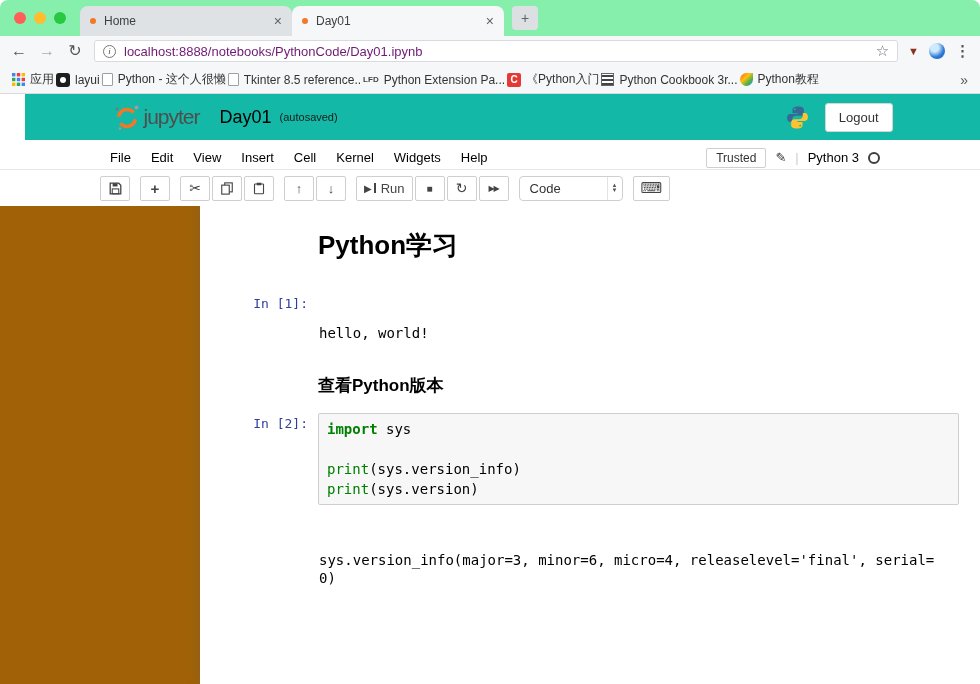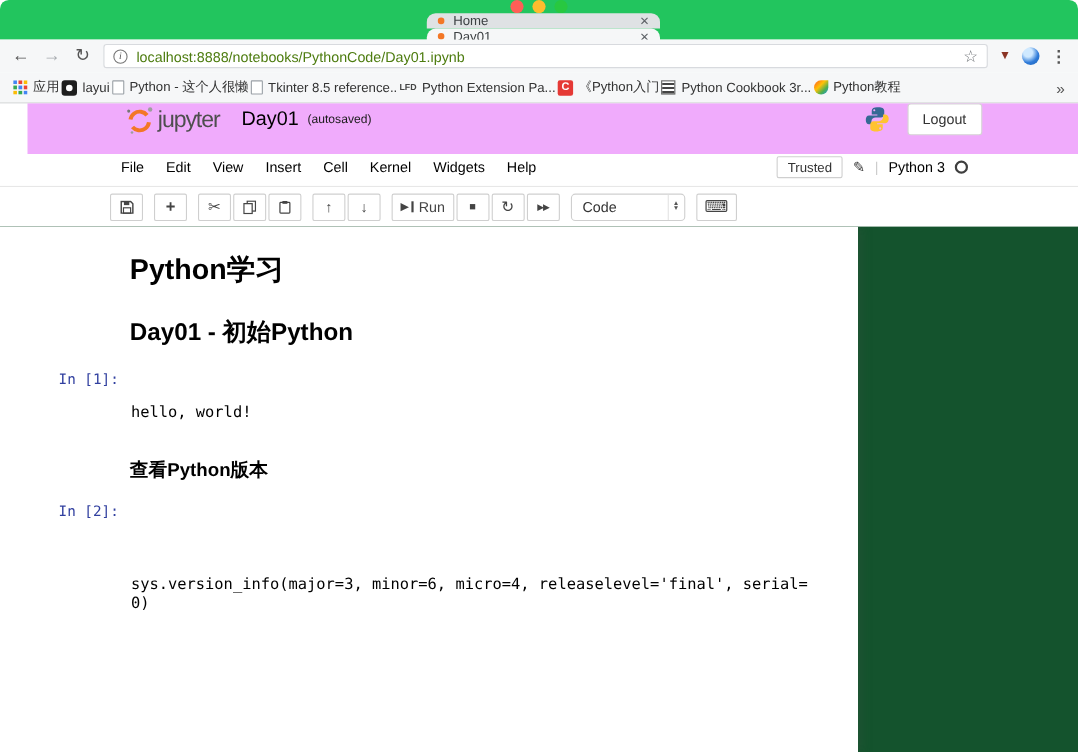--- a/index.html
+++ b/index.html
@@ -1,70 +1,70 @@
 <!DOCTYPE html>
 <html><head>
 <meta charset="utf-8">
 <style>
   * { box-sizing: border-box; margin: 0; padding: 0; }
   html, body { width: 980px; height: 684px; }
   body { font-family: "Liberation Sans", sans-serif; background: #fff; overflow: hidden; }
   .window { width: 980px; height: 684px; border-radius: 8px 8px 0 0; overflow: hidden; display: flex; flex-direction: column; }
 
   
-  .tabstrip { height: 36px; background: #22c55e; display: flex; align-items: center; padding-left: 8px; flex-shrink: 0; flex-direction: column; }
+  .tabstrip { height: 36px; background: #86efac; display: flex; align-items: flex-end; padding-left: 8px; flex-shrink: 0; }
   .traffic { display: flex; gap: 8px; align-items: center; align-self: center; margin: 0 14px 0 6px; }
   .light { width: 12px; height: 12px; border-radius: 50%; display: inline-block; }
   .light.red { background: #ff5f57; }
   .light.yellow { background: #febc2e; }
   .light.green { background: #28c840; }
   .tab { width: 212px; height: 30px; border-radius: 8px 8px 0 0; display: flex; align-items: center; padding: 0 10px; gap: 8px; font-size: 12px; color: #3c4043; }
   .tab.inactive { background: #dfe2e4; }
   .tab.active { background: #f6f7f8; }
   .tab-title { flex: 1; white-space: nowrap; overflow: hidden; }
   .tab-close { color: #5f6368; font-size: 14px; line-height: 1; }
   .favicon { width: 6px; height: 6px; border: 3px solid #f37726; border-radius: 50%; flex-shrink: 0; }
   .newtab { width: 26px; height: 24px; margin-left: 8px; align-self: center; background: #dde0e3; border-radius: 4px; display: flex; align-items: center; justify-content: center; color: #5f6368; font-size: 14px; }
 
   
   .addrbar { height: 30px; background: #f6f7f8; display: flex; align-items: center; padding: 0 10px; gap: 10px; flex-shrink: 0; }
   .nav-ico { font-size: 16px; color: #555; width: 18px; text-align: center; line-height: 1; }
   .nav-ico.disabled { color: #a9adb1; }
   .urlbox { flex: 1; height: 22px; background: #fff; border: 1px solid #d8dade; border-radius: 3px; display: flex; align-items: center; padding: 0 8px; gap: 8px; }
   .info-ico { width: 13px; height: 13px; border-radius: 50%; border: 1px solid #777; color: #555; font-size: 9px; font-style: italic; font-family: "Liberation Serif", serif; display: flex; align-items: center; justify-content: center; flex-shrink: 0; }
-  .url { flex: 1; font-size: 13px; color: #4d7c0f; white-space: nowrap; overflow: hidden; }
+  .url { flex: 1; font-size: 13px; color: #701a75; white-space: nowrap; overflow: hidden; }
   .star { color: #6b6f73; font-size: 15px; }
   .ext-triangle { color: #8a3324; font-size: 11px; }
   .globe { width: 16px; height: 16px; border-radius: 50%; background: radial-gradient(circle at 35% 30%, #cfe9ff 0 4px, #2f7bd9 60%, #1b5fae); }
   .dots { color: #555; font-size: 15px; font-weight: bold; }
 
   
   .bmbar { height: 28px; background: #f6f7f8; border-bottom: 1px solid #d9dadb; display: flex; align-items: center; padding: 0 12px; gap: 2px; font-size: 12px; color: #333; flex-shrink: 0; }
   .bm { display: flex; align-items: center; gap: 5px; white-space: nowrap; }
   .ico-layui { width: 14px; height: 14px; background: #1e1e1e; border-radius: 3px; position: relative; }
   .ico-layui::after { content: ""; position: absolute; left: 4px; top: 4px; width: 6px; height: 6px; border-radius: 50%; background: #fff; }
   .ico-doc { width: 11px; height: 13px; background: #fff; border: 1px solid #9aa0a6; border-radius: 1px; }
   .ico-lfd { font-size: 8px; font-weight: bold; color: #444; letter-spacing: 0; }
   .ico-c { width: 14px; height: 14px; background: #e53935; color: #fff; border-radius: 2px; font-size: 10px; font-weight: bold; display: flex; align-items: center; justify-content: center; }
   .ico-book { width: 13px; height: 13px; border: 1px solid #666; background: repeating-linear-gradient(0deg, #444 0 2px, #fff 2px 4px); }
   .ico-feather { width: 13px; height: 13px; border-radius: 50% 0 50% 50%; background: linear-gradient(135deg, #ff5722, #ffc107 40%, #4caf50 70%, #2196f3); }
   .bm-overflow { margin-left: auto; color: #555; font-size: 14px; }
 
   
-  .jp-header { height: 46px; background: #f0abfc; display: flex; align-items: flex-start; flex-shrink: 0; margin-left: 25px; }
+  .jp-header { height: 46px; background: #14b8a6; display: flex; align-items: center; flex-shrink: 0; margin-left: 25px; }
   .jp-inner { width: 780px; margin: 0 auto; display: flex; align-items: center; }
   .jp-logo { display: flex; align-items: center; }
   .jp-logo-text { font-size: 21px; color: #4e4e4e; letter-spacing: -1px; margin-left: 3px; }
   .nb-title { font-size: 18px; color: #000; margin-left: 20px; }
   .autosaved { font-size: 11px; color: #1a1a1a; margin-left: 8px; }
   .hdr-right { margin-left: auto; display: flex; align-items: center; gap: 15px; }
   .logout { border: 1px solid #d5d5d5; border-radius: 3px; padding: 6px 13px; font-size: 13px; color: #333; background: #fff; }
 
   
-  .jp-menubar { height: 30px; background: #fff; border-bottom: 1px solid #e7e7e7; display: flex; align-items: flex-start; flex-shrink: 0; }
+  .jp-menubar { height: 30px; background: #fff; border-bottom: 1px solid #e7e7e7; display: flex; align-items: flex-end; flex-shrink: 0; }
   .menu-item { padding: 4px 10px; font-size: 13px; color: #000; }
   .menu-right { margin-left: auto; display: flex; align-items: center; gap: 9px; }
   .trusted { border: 1px solid #cfcfcf; border-radius: 2px; padding: 2px 9px; font-size: 12px; color: #333; background: #fff; }
   .pencil { font-size: 13px; color: #333; }
   .msep { color: #ccc; font-size: 13px; }
   .kernel-name { font-size: 13px; color: #000; }
   .kernel-ind { width: 12px; height: 12px; border: 2px solid #3e3e3e; border-radius: 50%; }
 
   
   .jp-toolbar { height: 36px; background: #fff; display: flex; align-items: center; flex-shrink: 0; }
@@ -76,21 +76,21 @@
   .g-play { font-size: 10px; }
   .play-bar { width: 2px; height: 10px; background: #444; margin-left: -3px; }
   .g-stop { font-size: 10px; }
   .g-restart { font-size: 14px; }
   .g-ff { font-size: 8px; letter-spacing: -1px; }
   .g-kbd { font-size: 15px; }
   .tb-select { height: 25px; border: 1px solid #cfcfcf; border-radius: 4px; background: #fff; display: flex; align-items: center; padding-left: 10px; font-size: 13px; color: #333; width: 104px; justify-content: space-between; margin-right: 10px; }
   .stepper { display: flex; flex-direction: column; align-items: center; justify-content: center; padding: 0 4px; border-left: 1px solid #e3e3e3; height: 100%; font-size: 6px; color: #555; line-height: 5px; }
 
   
-  .nb-area { flex: 1; background: #14532d; display: flex; justify-content: flex-start; overflow: hidden; }
+  .nb-area { flex: 1; background: #a16207; display: flex; justify-content: flex-end; overflow: hidden; }
   .nb-container { width: 780px; height: 100%; background: #fff; box-shadow: 0 0 12px 1px rgba(87,87,87,0.25); padding: 12px 14px 0 14px; }
   .cell { padding: 5px 6px 5px 5px; border: 1px solid transparent; border-radius: 2px; }
   .cell .row { display: flex; }
   .prompt { width: 98px; flex-shrink: 0; text-align: right; padding-right: 10px; font-family: "DejaVu Sans Mono", monospace; font-size: 13px; color: #303F9F; line-height: 21px; }
   .input { flex: 1; background: #f7f7f7; border: 1px solid #cfcfcf; border-radius: 2px; padding: 5px 8px; }
   .cm, .cm-line { font-family: "DejaVu Sans Mono", monospace; font-size: 14px; line-height: 20px; color: #000; }
   .cm-line { min-height: 20px; white-space: pre; }
   .kw { color: #008000; font-weight: bold; }
   .builtin { color: #008000; }
   .str { color: #BA2121; }
@@ -311,23 +311,20 @@
           <div class="prompt"></div>
           <div class="md-body">
               <h1>Python学习</h1>
             </div>
         </div>
       </div>
 
       <div class="cell">
         <div class="row">
           <div class="prompt"></div>
-          <div class="md-body">
-              <h2>Day01 - 初始Python</h2>
-            </div>
         </div>
       </div>
 
 
       <div class="cell">
         <div class="row">
           <div class="prompt">In [1]:</div>
         </div>
         <div class="row out-pad">
           <div class="prompt"></div>
@@ -340,20 +337,26 @@
           <div class="prompt"></div>
           <div class="md-body">
               <h3>查看Python版本</h3>
             </div>
         </div>
       </div>
 
       <div class="cell">
         <div class="row">
           <div class="prompt">In [2]:</div>
+          <div class="input cm">
+            <div class="cm-line"><span class="kw">import</span><span> sys</span></div>
+            <div class="cm-line"></div>
+            <div class="cm-line"><span class="builtin">print</span><span>(sys.version_info)</span></div>
+            <div class="cm-line"><span class="builtin">print</span><span>(sys.version)</span></div>
+          </div>
         </div>
         <div class="row out-pad">
           <div class="prompt"></div>
           <div class="output">
             <div>sys.version_info(major=3, minor=6, micro=4, releaselevel='final', serial=0)</div>
             
             
           </div>
         </div>
       </div>

